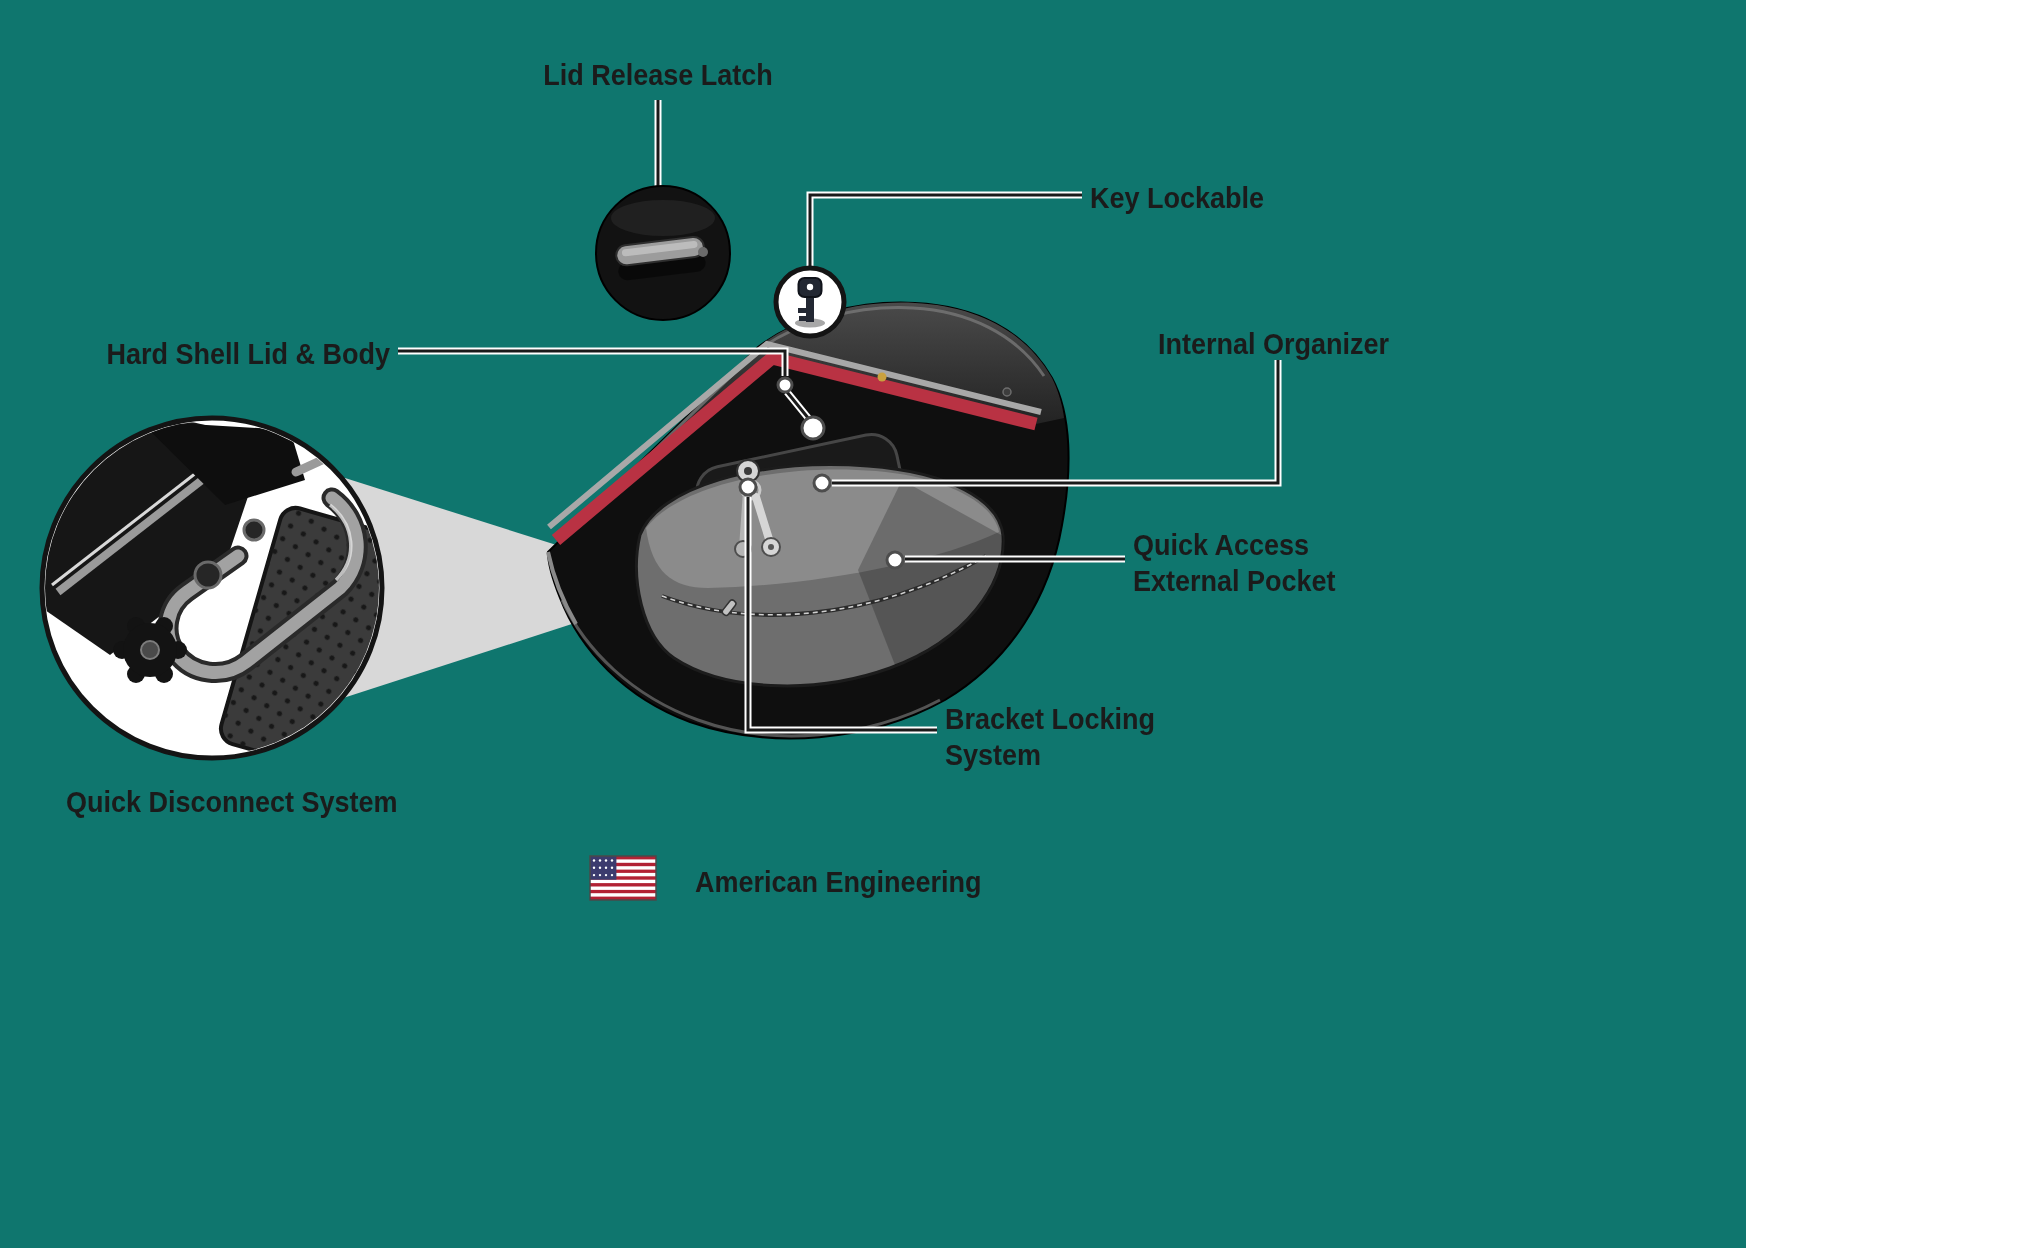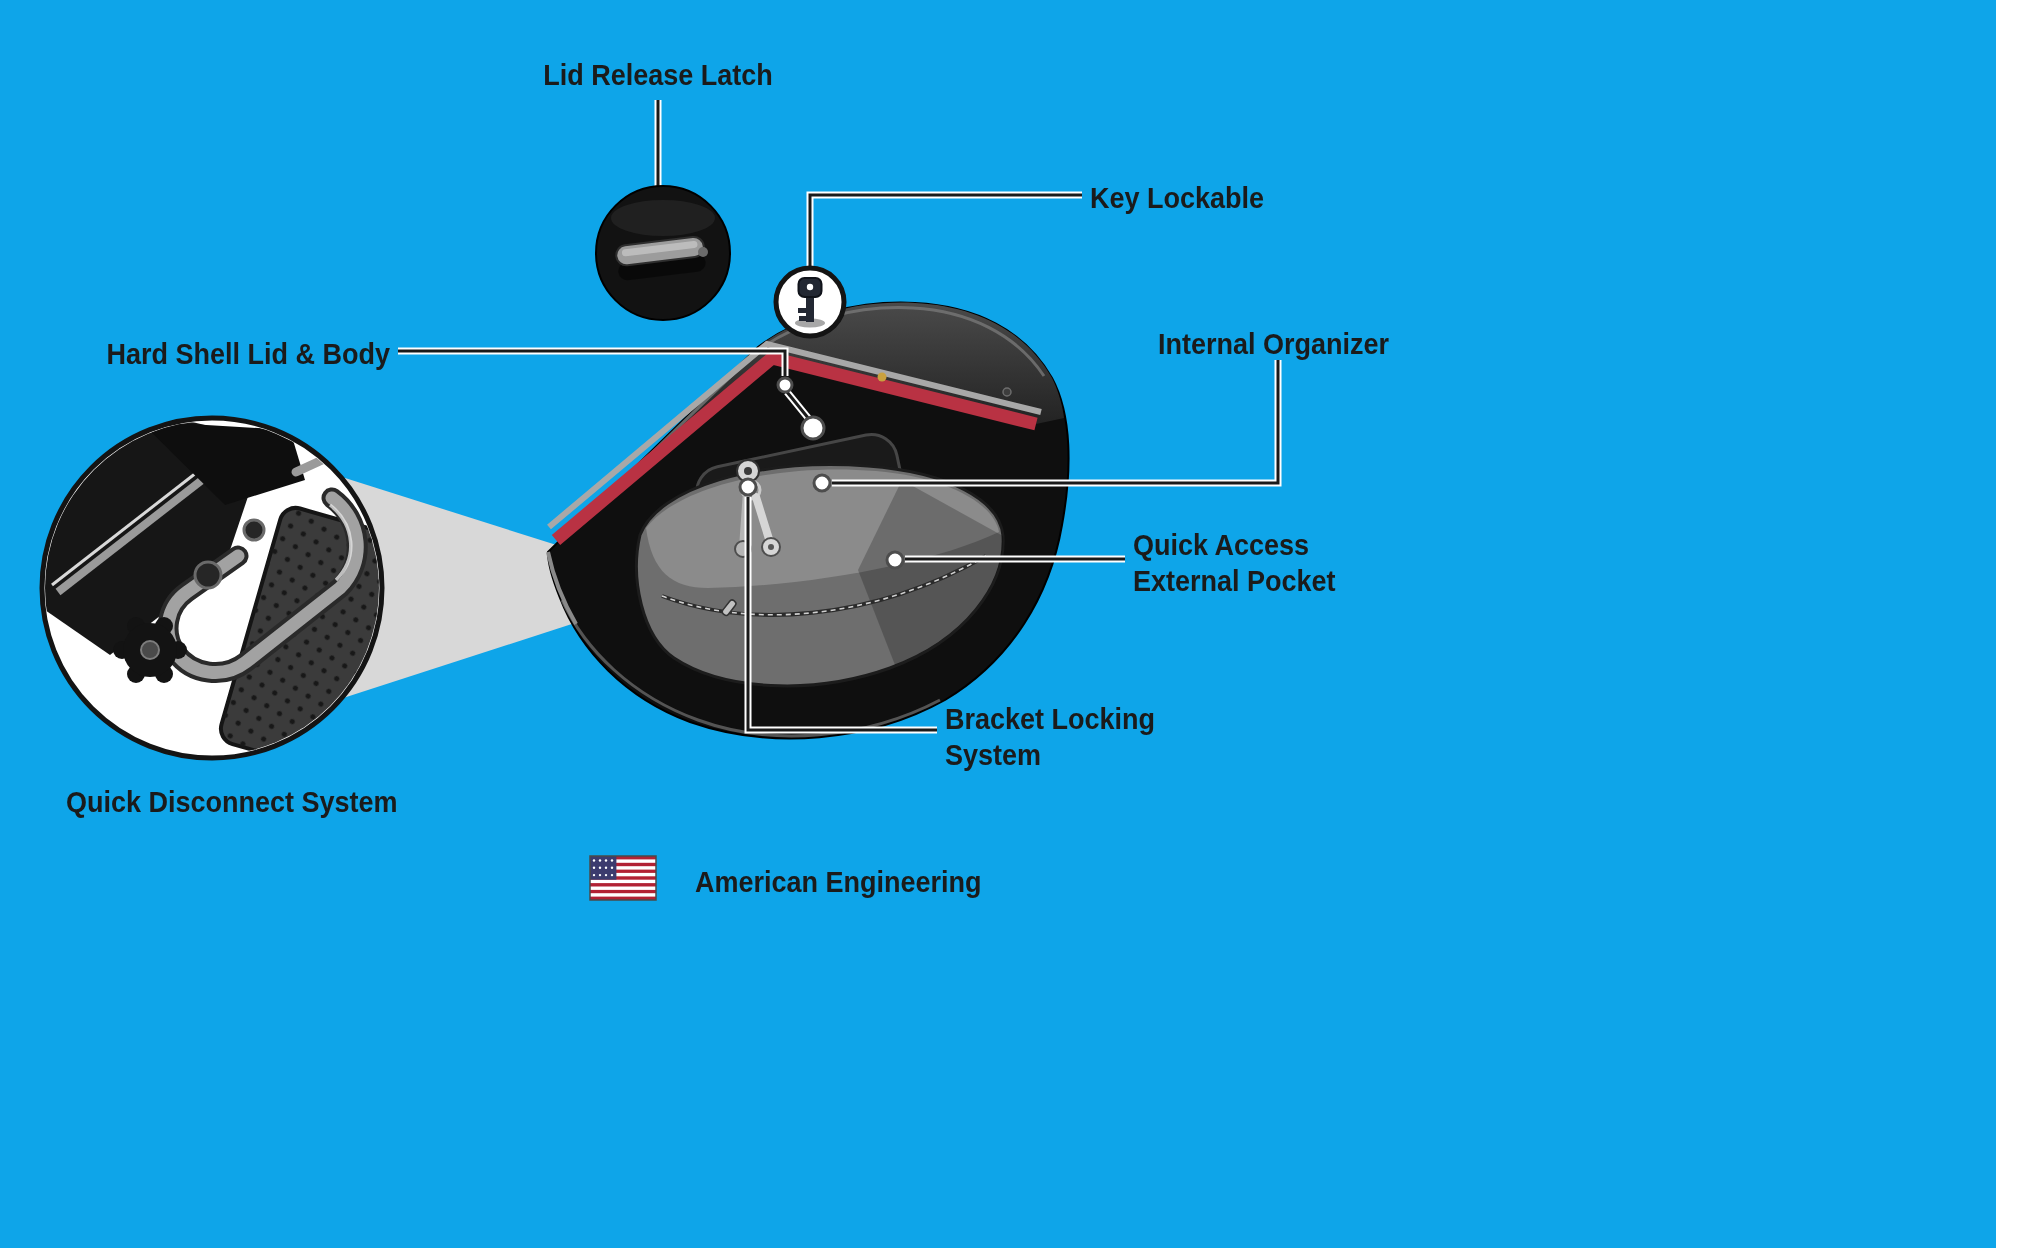--- a/index.html
+++ b/index.html
@@ -1,16 +1,16 @@
 <!DOCTYPE html>
 <html><head>
 <meta charset="utf-8">
 <style>
   html,body{margin:0;padding:0;background:#fff;}
-  .canvas{position:relative;width:1996px;height:1248px;background:#0ea5e9;overflow:hidden;
+  .canvas{position:relative;width:1746px;height:1248px;background:#0f766e;overflow:hidden;
           font-family:"Liberation Sans",sans-serif;}
   .scene{position:absolute;left:0;top:0;width:2044px;height:1248px;}
   .label{position:absolute;font-weight:700;font-size:30px;line-height:36px;color:#1b1b1b;
          white-space:pre-line;transform:scaleX(0.9);transform-origin:left top;}
   .label.center{text-align:center;transform-origin:center top;}
   .label.right{text-align:right;transform-origin:right top;}
 </style>
 </head>
 <body>
 

